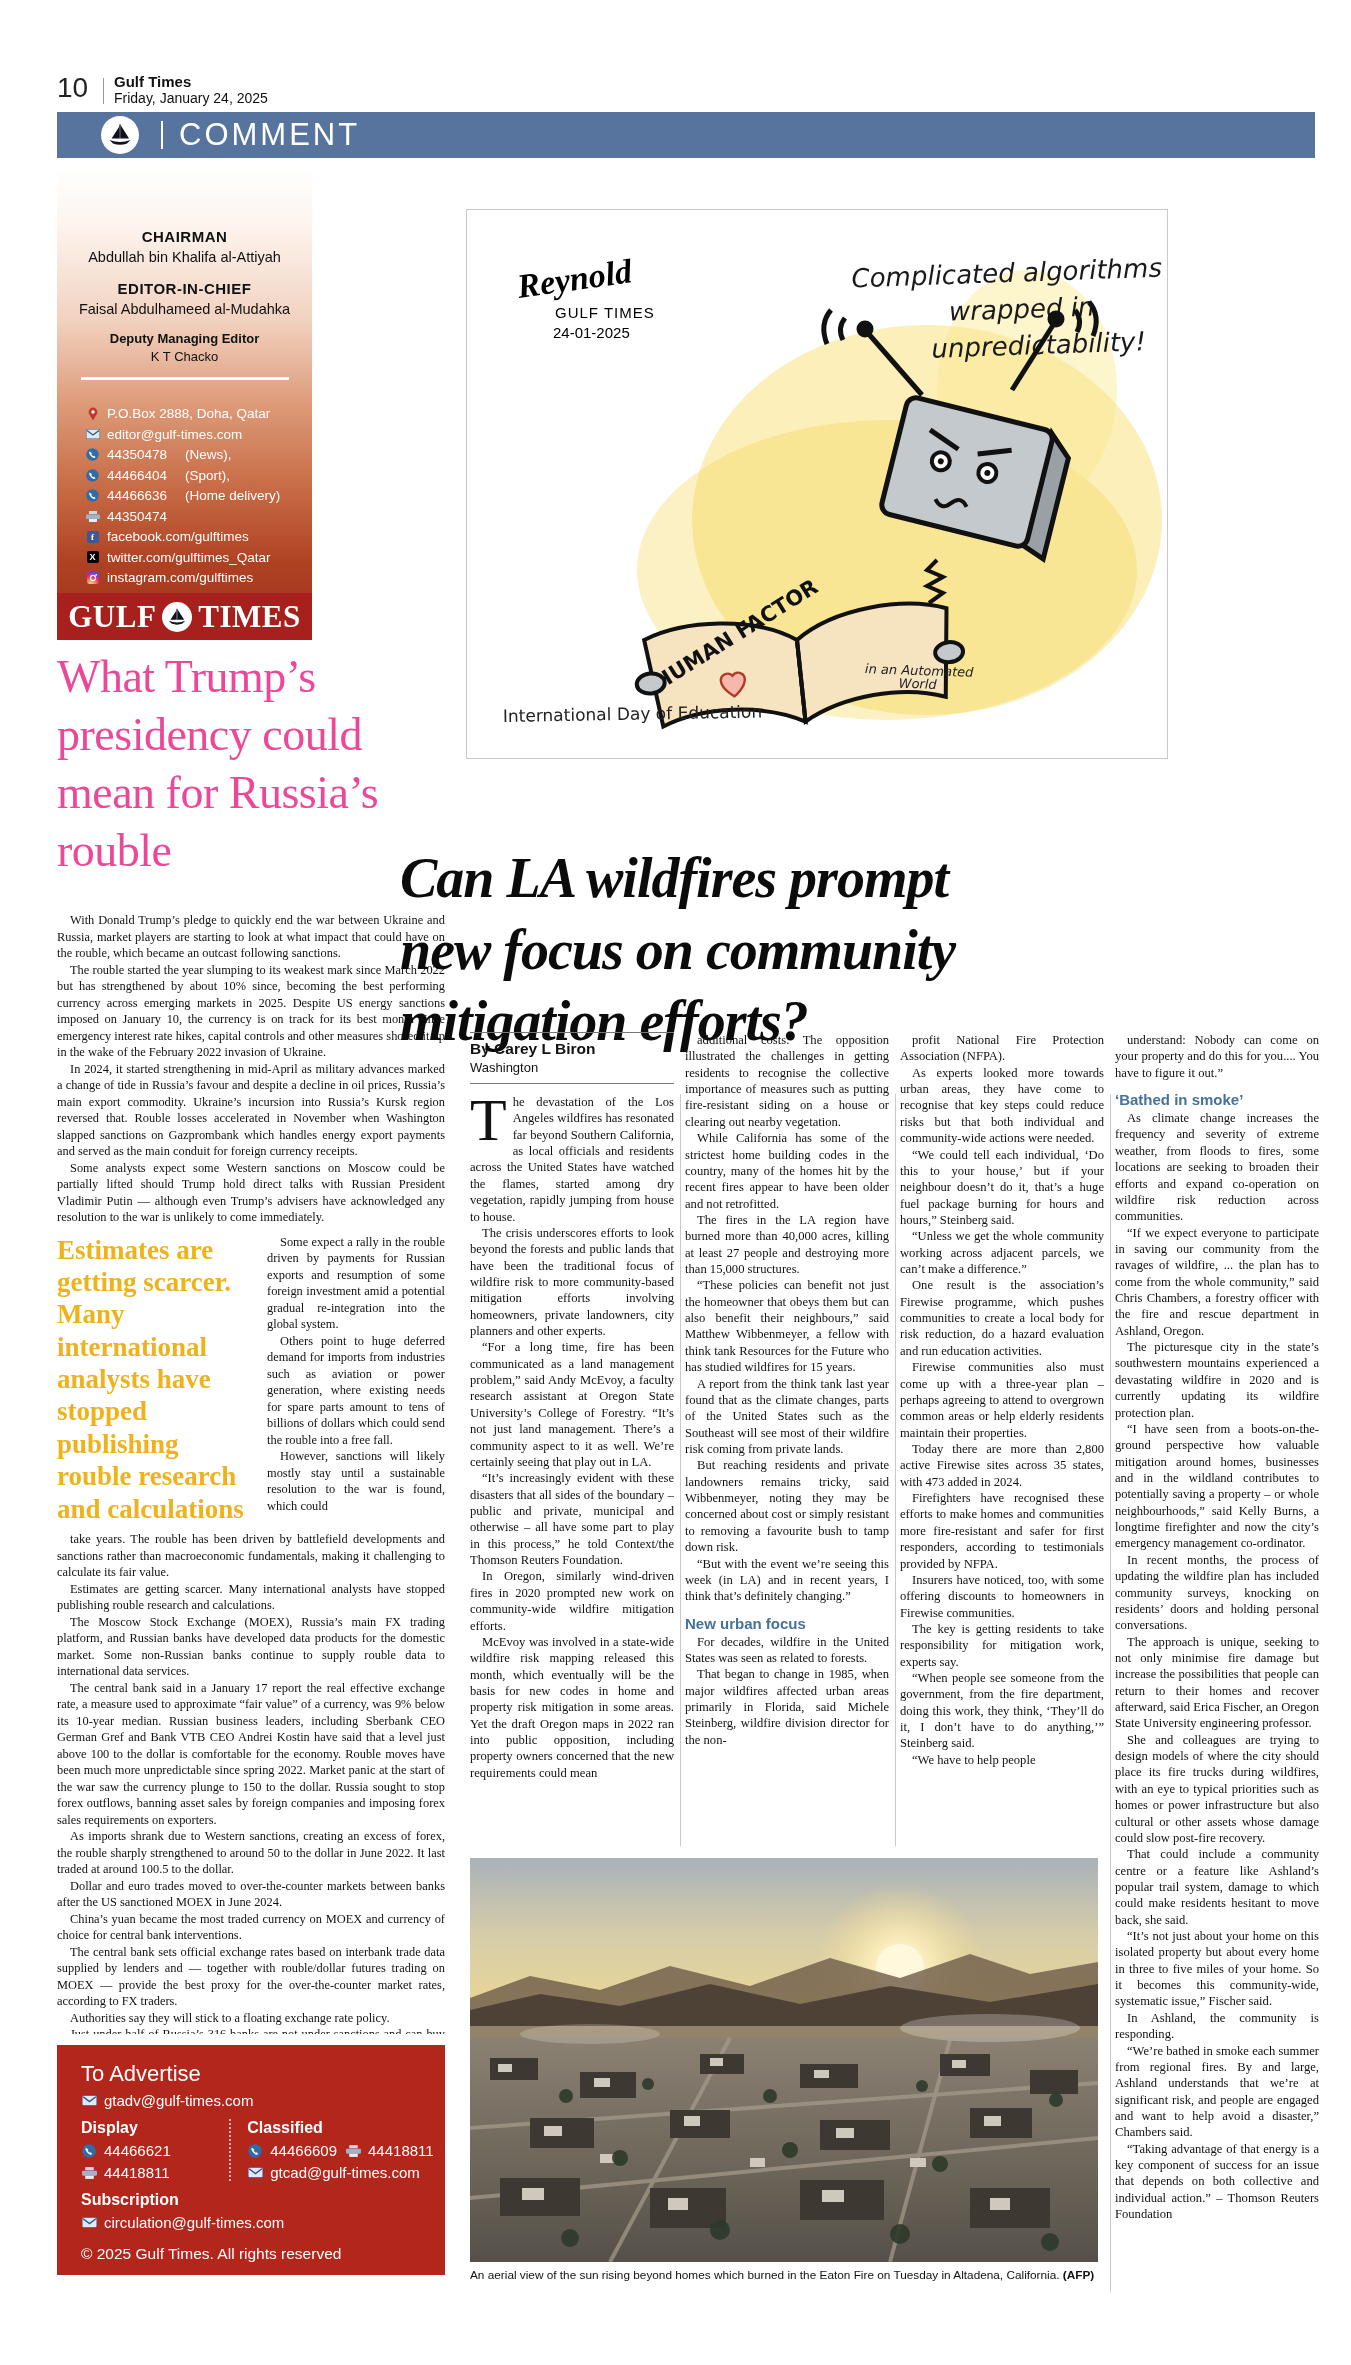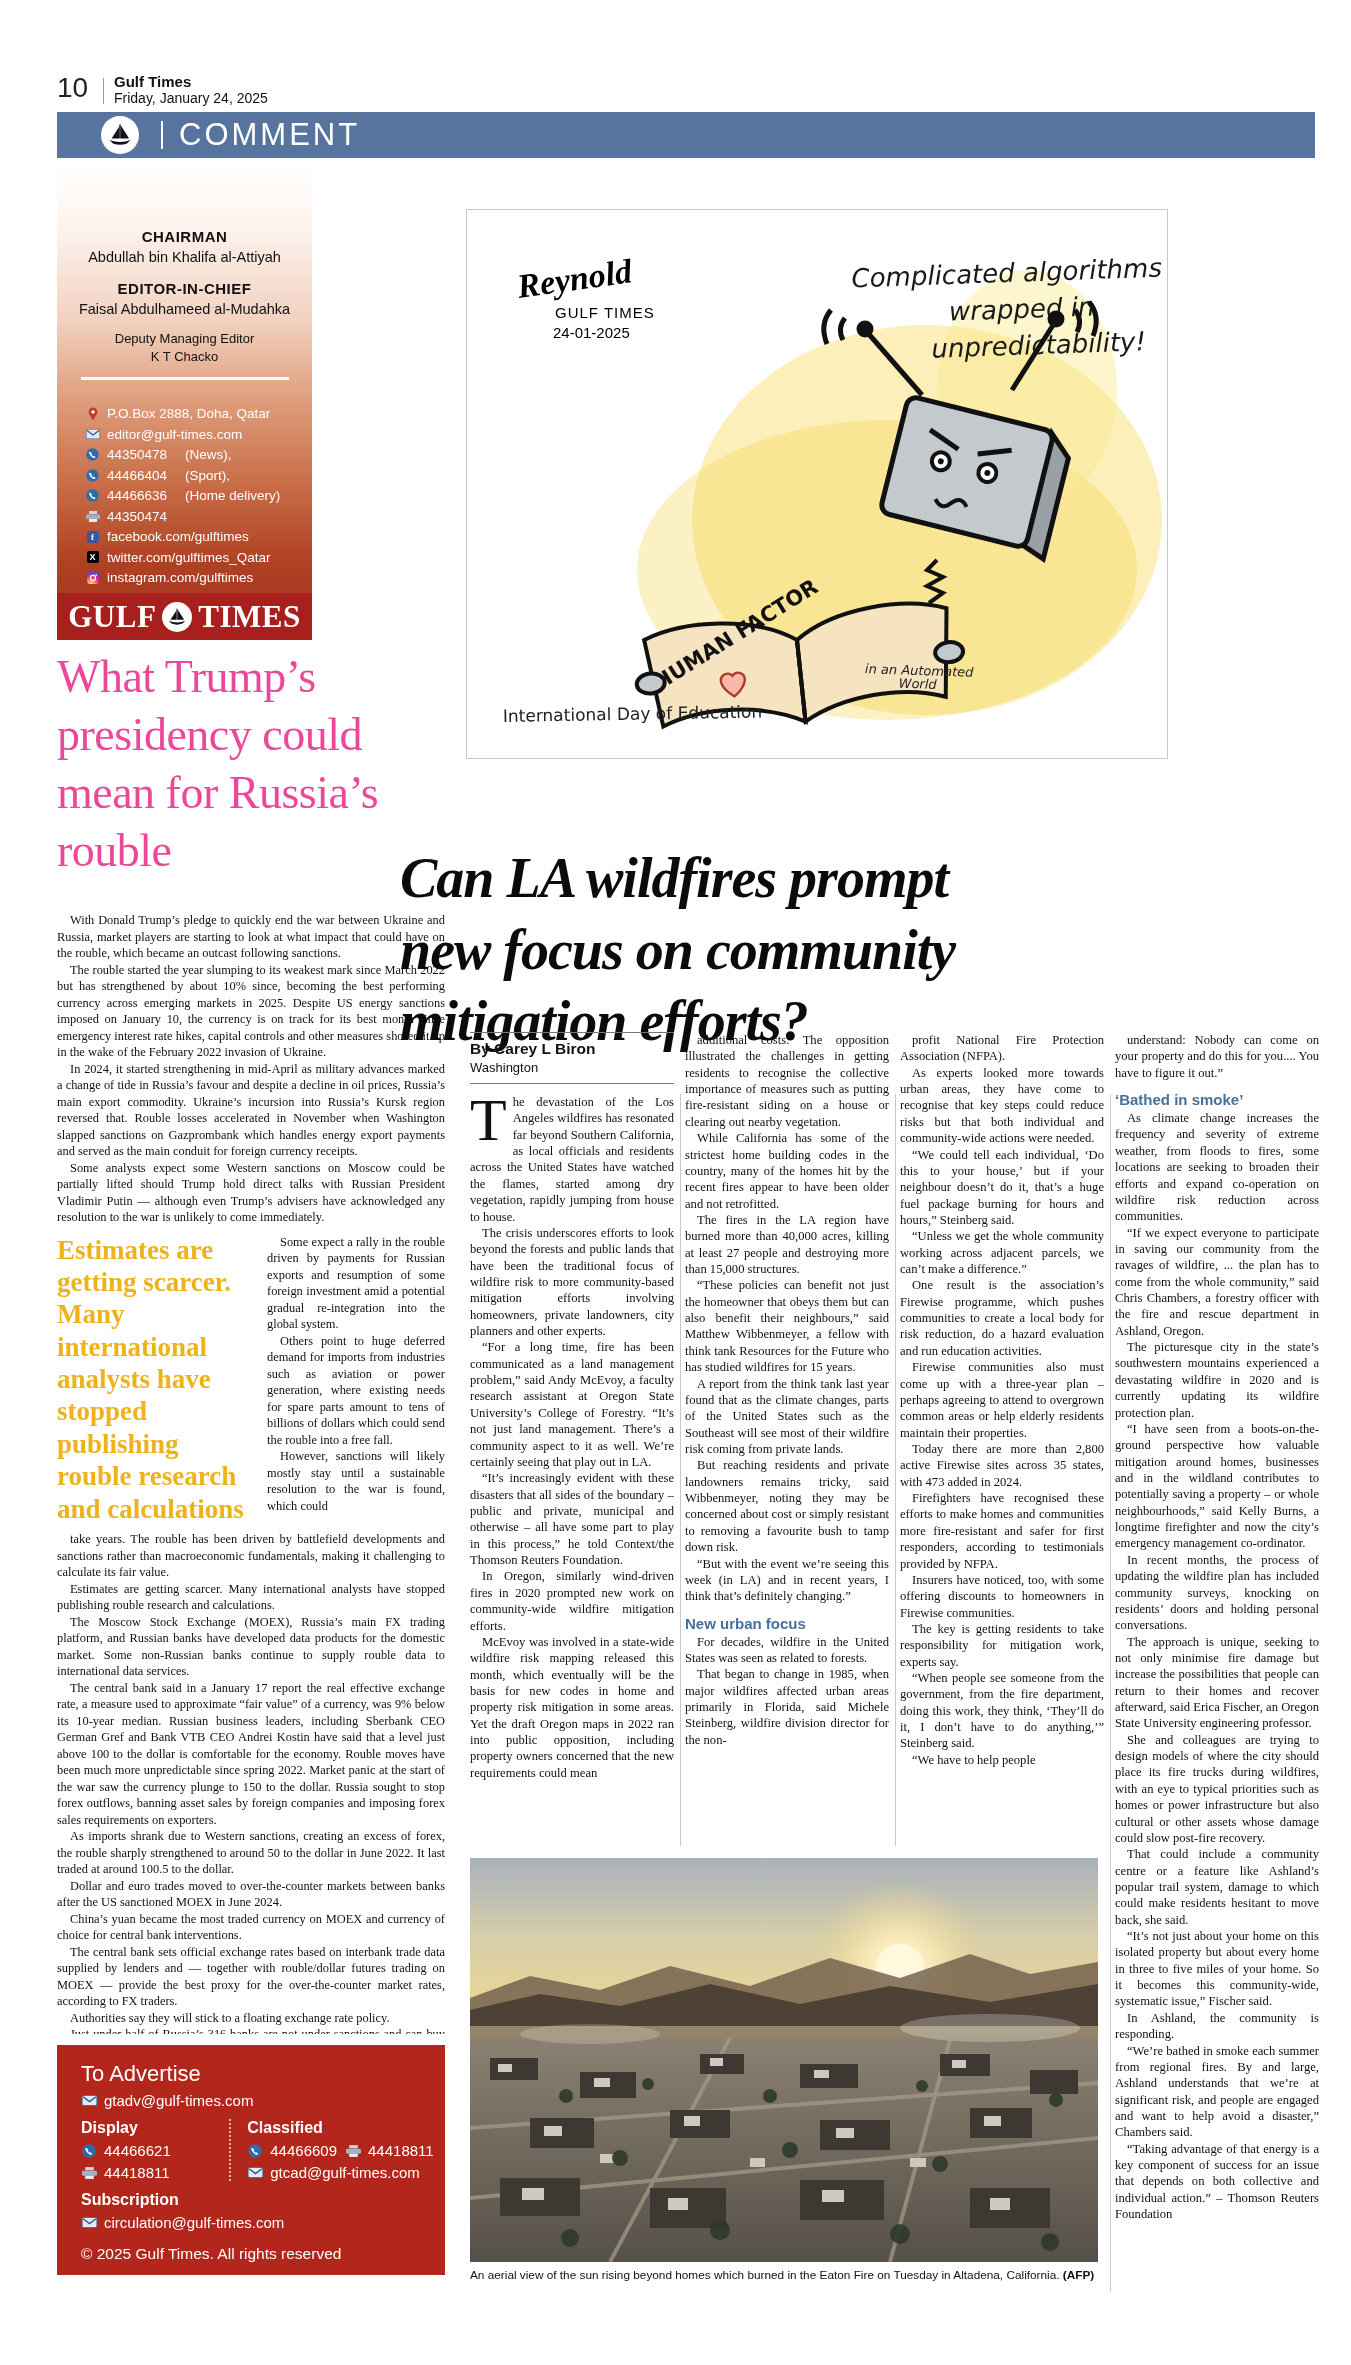--- a/index.html
+++ b/index.html
@@ -20,21 +20,21 @@
   .banner .bar{width:2px;height:28px;background:#fff;margin-left:22px;}
   .banner .section{margin-left:16px;font:31px "Liberation Sans",sans-serif;color:#fff;letter-spacing:3px;}
 
   
   .masthead{position:absolute;left:57px;top:166px;width:255px;height:427px;
     background:linear-gradient(180deg,#ffffff 0%,#fdf4ee 14%,#f2d2c0 36%,#dd9a78 56%,#c66a44 76%,#af4123 93%,#a93a20 100%);
     font-family:"Liberation Sans",sans-serif;}
   .mh-center{text-align:center;padding-top:48px;line-height:1.15;}
   .mh-label{font-size:15px;font-weight:bold;letter-spacing:.5px;margin-top:14px;}
   .mh-name{font-size:14.5px;margin-top:4px;}
-  .mh-label-sm{font-size:13px;font-weight:normal;margin-top:14px;}
+  .mh-label-sm{font-size:13px;font-weight:bold;margin-top:14px;}
   .mh-name-sm{font-size:13px;margin-top:3px;}
   .mh-rule{width:208px;height:3px;background:#fff;margin:12px auto 10px auto;}
   .contact{padding-left:28px;color:#fff;font-size:13.5px;margin-top:24px;}
   .contact .row{display:flex;align-items:center;height:20.5px;}
   .contact .ic{width:15px;height:14px;margin-right:7px;display:inline-flex;align-items:center;justify-content:center;flex:none;}
   .contact .num{width:78px;display:inline-block;}
   .sq{width:12px;height:12px;display:inline-flex;align-items:center;justify-content:center;
       font:bold 9px "Liberation Sans",sans-serif;color:#fff;border-radius:2px;}
 
   .logoband{position:absolute;left:57px;top:593px;width:255px;height:47px;background:#a8201d;

